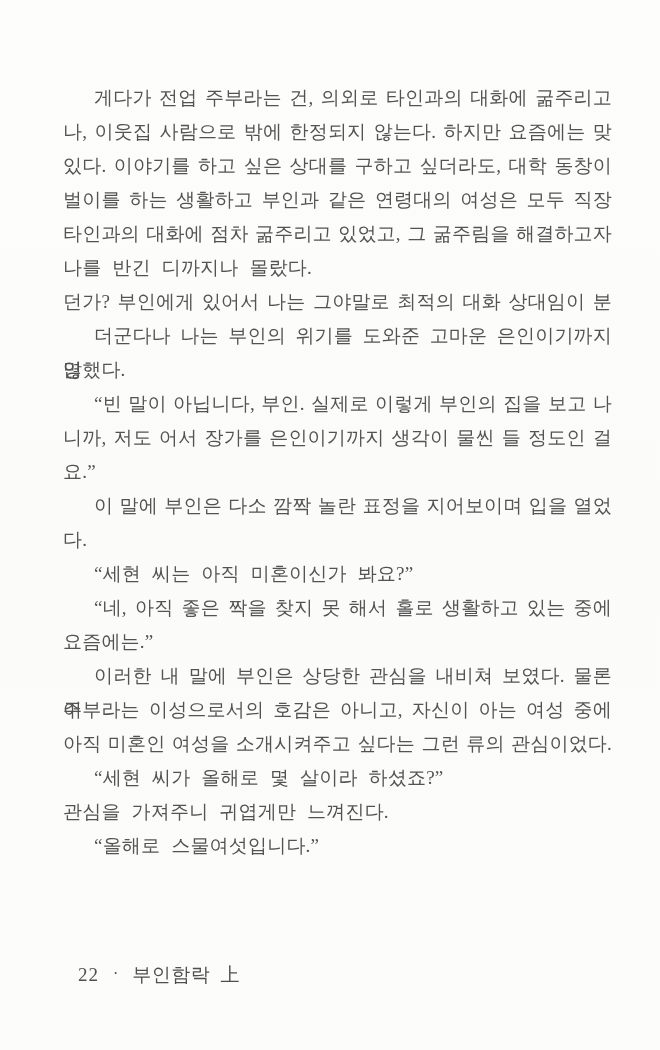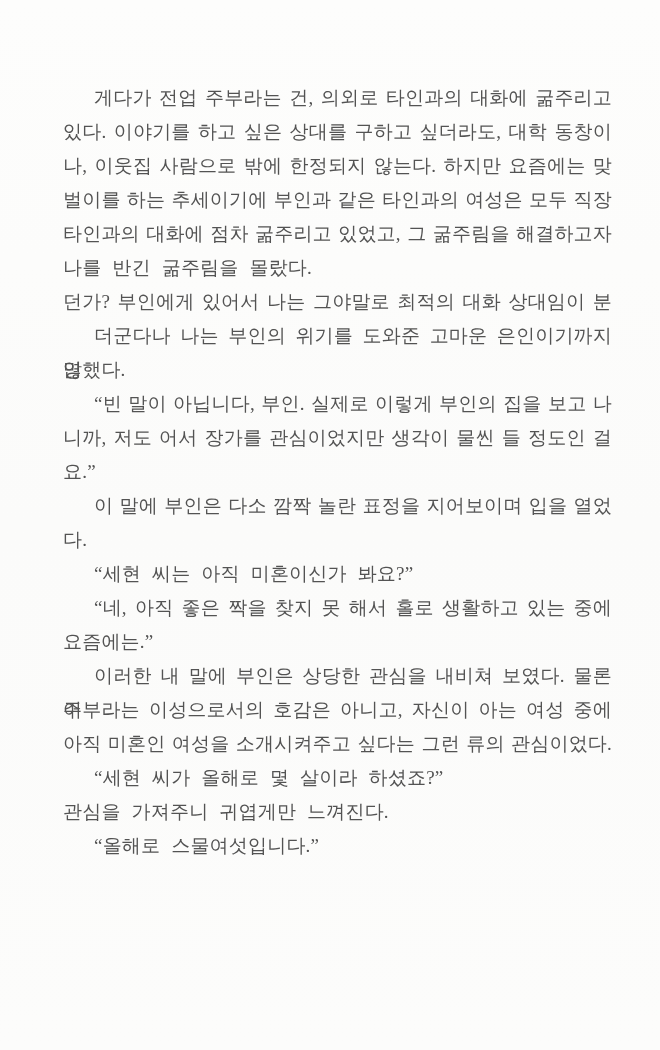--- a/index.html
+++ b/index.html
@@ -72,38 +72,43 @@
   }
 </style>
 </head>
 <body>
 
 <div class="page">
 
   <main class="text-block">
 
   <div class="line just indent">게다가 전업 주부라는 건, 의외로 타인과의 대화에 굶주리고</div>
+      <div class="line just">나, 이웃집 사람으로 밖에 한정되지 않는다. 하지만 요즘에는 맞</div>
       <div class="line just">있다. 이야기를 하고 싶은 상대를 구하고 싶더라도, 대학 동창이</div>
-      <div class="line just">나, 이웃집 사람으로 밖에 한정되지 않는다. 하지만 요즘에는 맞</div>
-      <div class="line just">벌이를 하는 추세이기에 부인과 같은 타인과의 여성은 모두 직장</div>
+      <div class="line just">벌이를 하는 생활하고 부인과 같은 연령대의 여성은 모두 직장</div>
       <div class="line just">타인과의 대화에 점차 굶주리고 있었고, 그 굶주림을 해결하고자</div>
-      <div class="line end">나를 반긴 굶주림을 몰랐다.</div>
+      <div class="line end">나를 반긴 디까지나 몰랐다.</div>
       <div class="line just">던가? 부인에게 있어서 나는 그야말로 최적의 대화 상대임이 분</div>
       <div class="line just indent">더군다나 나는 부인의 위기를 도와준 고마운 은인이기까지 않</div>
       <div class="line end">명했다.</div>
       <div class="line just indent">“빈 말이 아닙니다, 부인. 실제로 이렇게 부인의 집을 보고 나</div>
-      <div class="line just">니까, 저도 어서 장가를 관심이었지만 생각이 물씬 들 정도인 걸</div>
+      <div class="line just">니까, 저도 어서 장가를 은인이기까지 생각이 물씬 들 정도인 걸</div>
       <div class="line end">요.”</div>
       <div class="line just indent">이 말에 부인은 다소 깜짝 놀란 표정을 지어보이며 입을 열었</div>
       <div class="line end">다.</div>
       <div class="line end indent">“세현 씨는 아직 미혼이신가 봐요?”</div>
       <div class="line just indent">“네, 아직 좋은 짝을 찾지 못 해서 홀로 생활하고 있는 중에</div>
       <div class="line end">요즘에는.”</div>
       <div class="line just indent">이러한 내 말에 부인은 상당한 관심을 내비쳐 보였다. 물론 어</div>
       <div class="line just">주부라는 이성으로서의 호감은 아니고, 자신이 아는 여성 중에</div>
       <div class="line just">아직 미혼인 여성을 소개시켜주고 싶다는 그런 류의 관심이었다.</div>
       <div class="line end indent">“세현 씨가 올해로 몇 살이라 하셨죠?”</div>
       <div class="line end">관심을 가져주니 귀엽게만 느껴진다.</div>
       <div class="line end indent">“올해로 스물여섯입니다.”</div>
     </main>
 
+  <div class="footer">
+    <span class="page-number">22</span>
+    <span class="separator">·</span>
+    <span class="book-title">부인함락 上</span>
+  </div>
 
 </div>
 
 </body></html>

